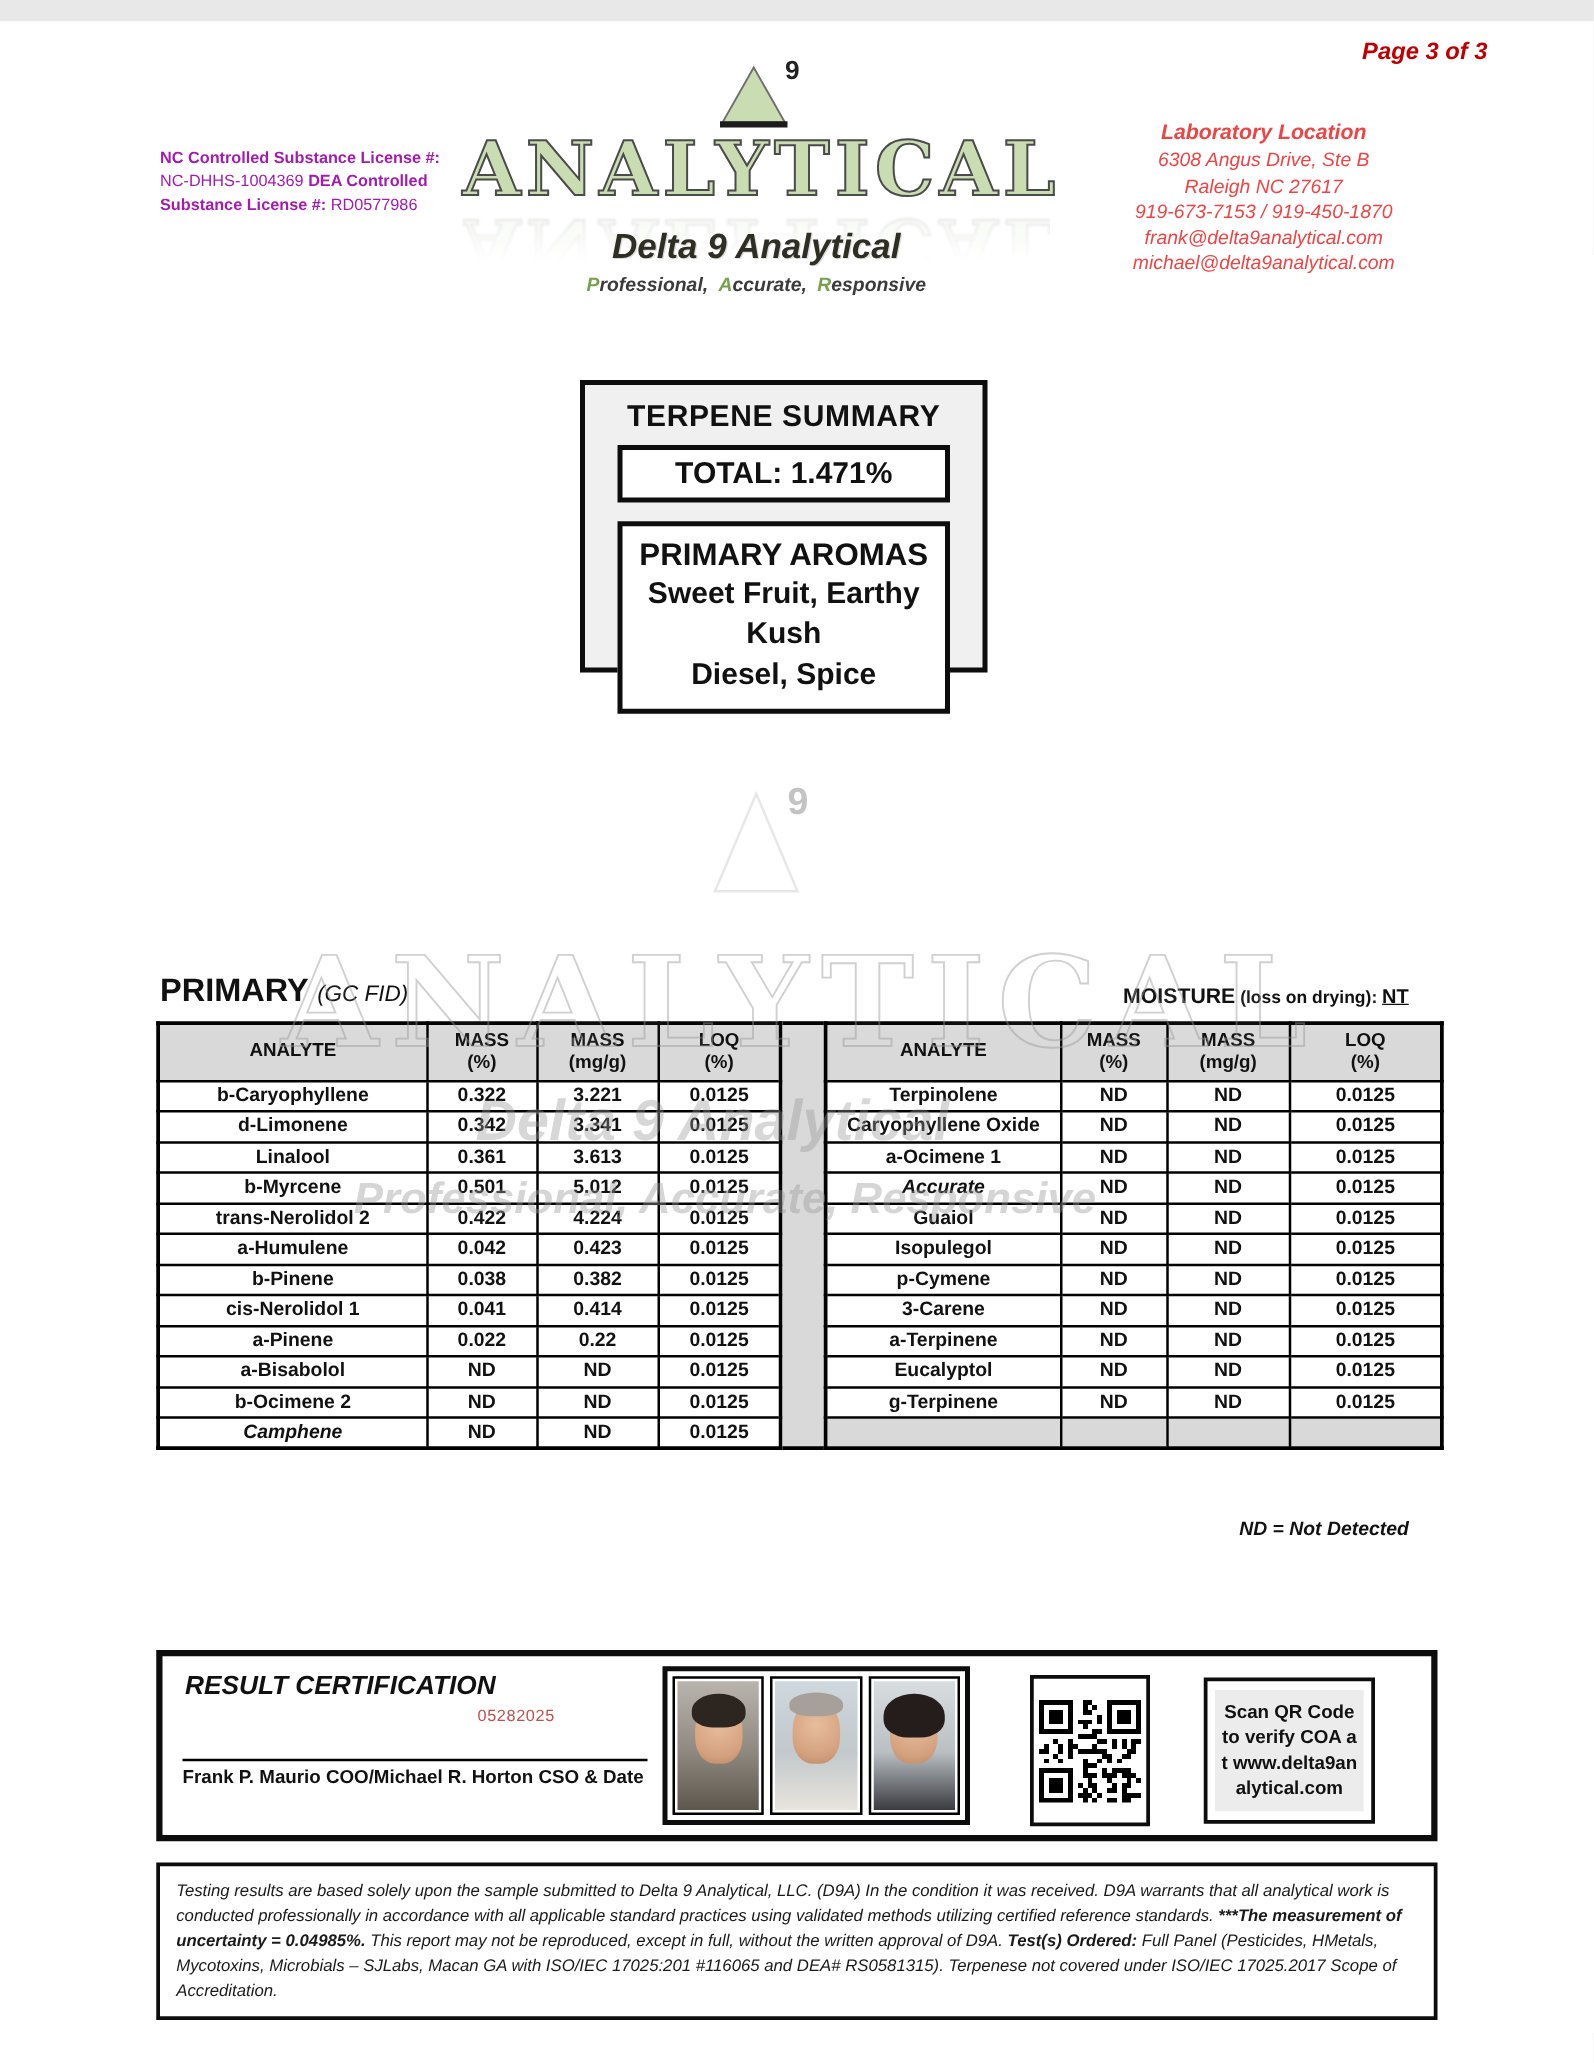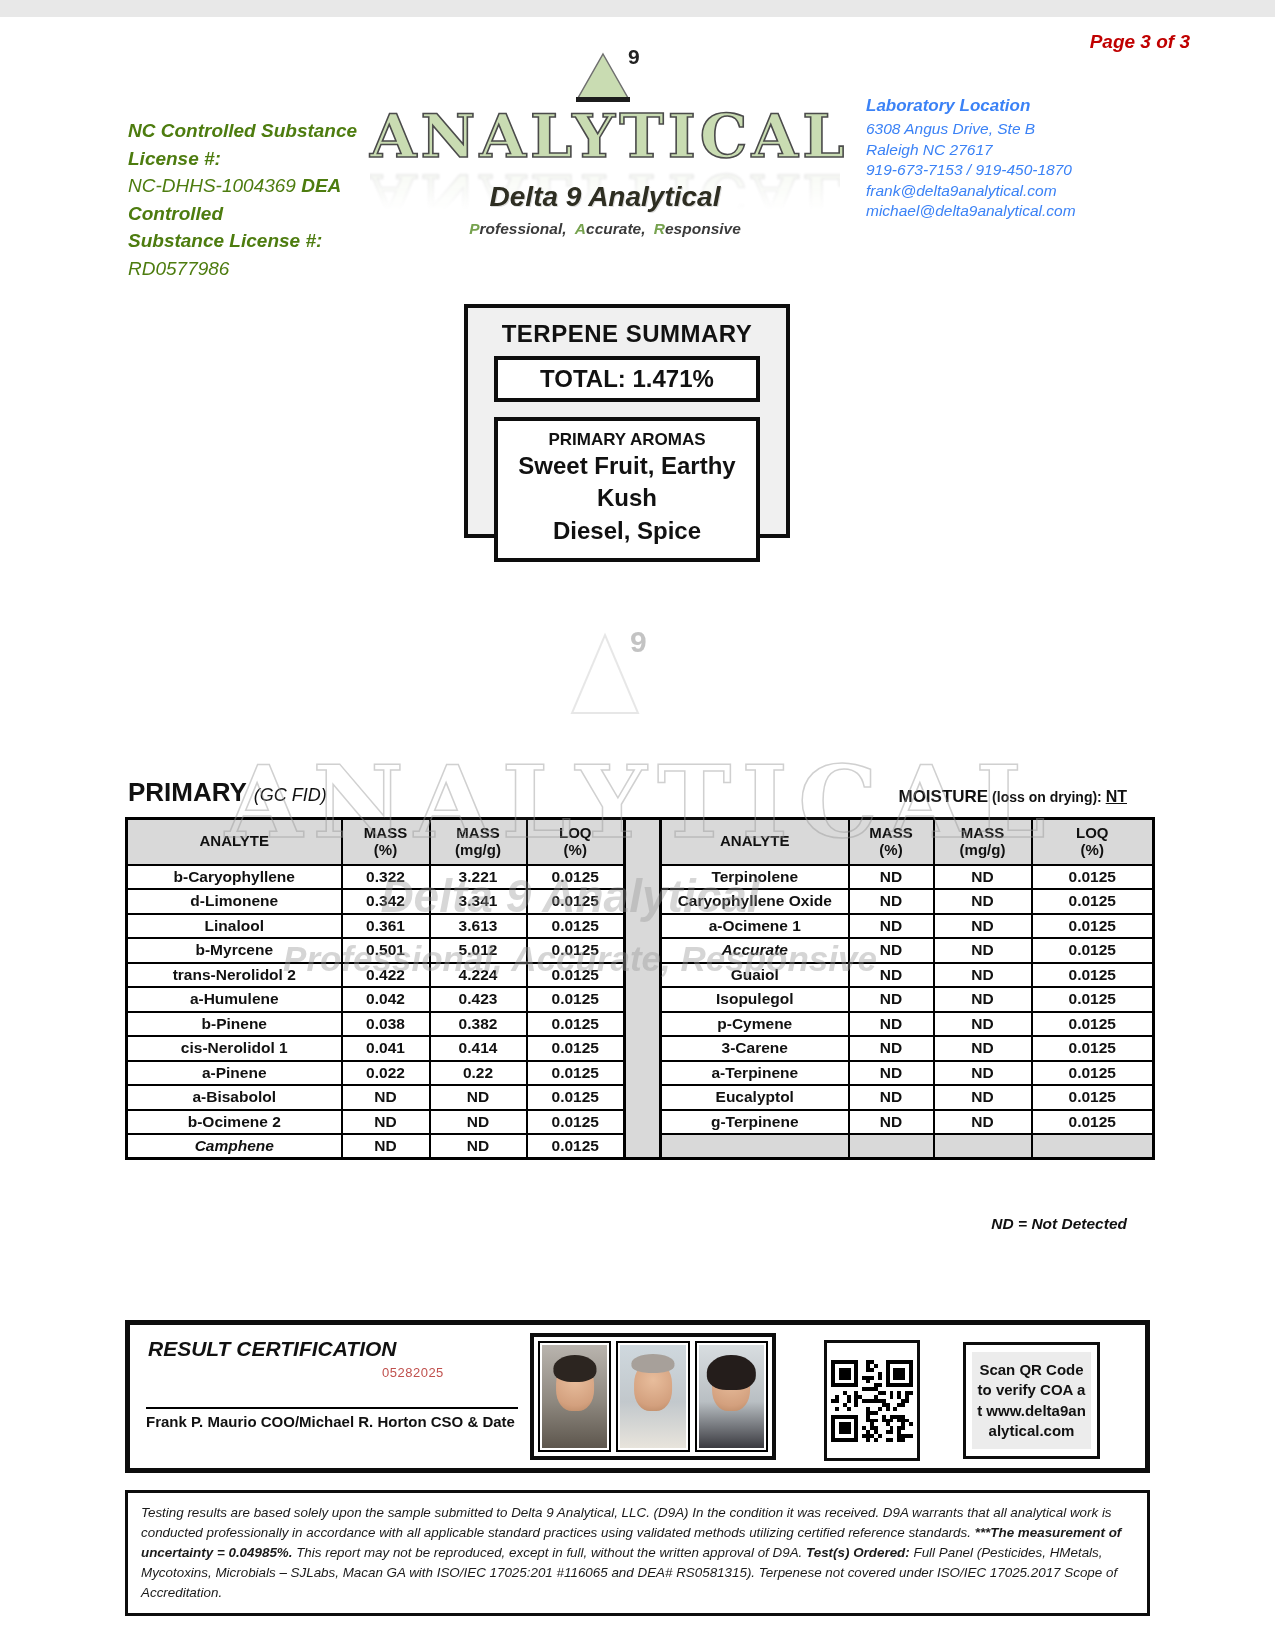--- a/index.html
+++ b/index.html
@@ -8,21 +8,21 @@
     position:relative; width:1275px; height:1650px; margin:17px auto;
     background:#ffffff; color:#111; overflow:hidden;
   }
   
   .page-number {
     position:absolute; top:14px; left:1040px; width:150px; text-align:right;
     font-size:19px; font-weight:bold; font-style:italic; color:#c00000;
   }
   .license-block {
     position:absolute; top:100px; left:128px; width:248px;
-    font-size:19px; font-style:italic; line-height:1.45; color:#4d7c0f;
+    font-size:13px; line-height:1.45; color:#a21caf;
   }
   .license-block .b { font-weight:bold; }
   .logo-triangle { position:absolute; top:32px; left:574px; }
   .logo-mark-9 {
     position:absolute; top:28px; left:628px; font-size:21px; font-weight:bold; color:#222;
   }
   .logo-name, .logo-name-reflection {
     position:absolute; top:84px; left:370px; width:470px; text-align:center;
     font-family:"DejaVu Serif", serif; font-weight:bold; font-size:60px;
     letter-spacing:4px; color:#c9dcb2; -webkit-text-stroke:1.6px #4b4b4b;
@@ -38,38 +38,38 @@
     text-shadow:1px 1px 0 #dcdcdc;
   }
   .logo-tagline {
     position:absolute; top:203px; left:370px; width:470px; text-align:center;
     font-size:15.5px; font-weight:bold; font-style:italic; color:#3b3b3b;
   }
   .logo-tagline span { display:inline-block; margin:0 2px; }
   .logo-tagline span::first-letter { color:#76a24e; }
   .lab-location {
     position:absolute; top:78px; left:866px; width:290px;
-    font-size:15.5px; font-style:italic; line-height:1.32; color:#3b82f6;
+    font-size:15.5px; font-style:italic; line-height:1.32; color:#ef4444;text-align:center;
   }
   .lab-location .loc-title { font-size:17px; font-weight:bold; margin-bottom:2px; }
   
   .summary-box {
     position:absolute; top:287px; left:464px; width:326px; height:234px;
     border:4px solid #0d0d0d; background:#f0f0f0; padding:6px 26px;
   }
   .summary-title { text-align:center; font-size:24px; font-weight:bold; margin-top:6px; letter-spacing:0.5px; }
   .summary-total {
     margin-top:8px; border:4px solid #0d0d0d; background:#fff;
     text-align:center; font-size:24px; font-weight:bold; padding:5px 0;
   }
   .summary-aromas {
     margin-top:15px; border:4px solid #0d0d0d; background:#fff;
     text-align:center; padding:9px 4px 11px 4px;
   }
-  .summary-aromas .ar-title { font-size:17px; font-weight:bold; }
+  .summary-aromas .ar-title { font-size:25px; font-weight:bold; }
   .summary-aromas .ar-line { font-size:24px; font-weight:bold; line-height:1.35; }
   
   .wm { position:absolute; pointer-events:none; z-index:6; }
   .wm-triangle { top:612px; left:566px; opacity:0.35; }
   .wm-9 { top:608px; left:630px; font-size:30px; color:#b5b5b5; opacity:0.8; font-weight:bold;}
   .wm-name {
     top:726px; left:225px; width:740px; text-align:center;
     font-family:"DejaVu Serif", serif; font-weight:bold; font-size:100px; letter-spacing:10px;
     color:rgba(255,255,255,0.05); -webkit-text-stroke:1.5px rgba(150,150,150,0.45);
   }

